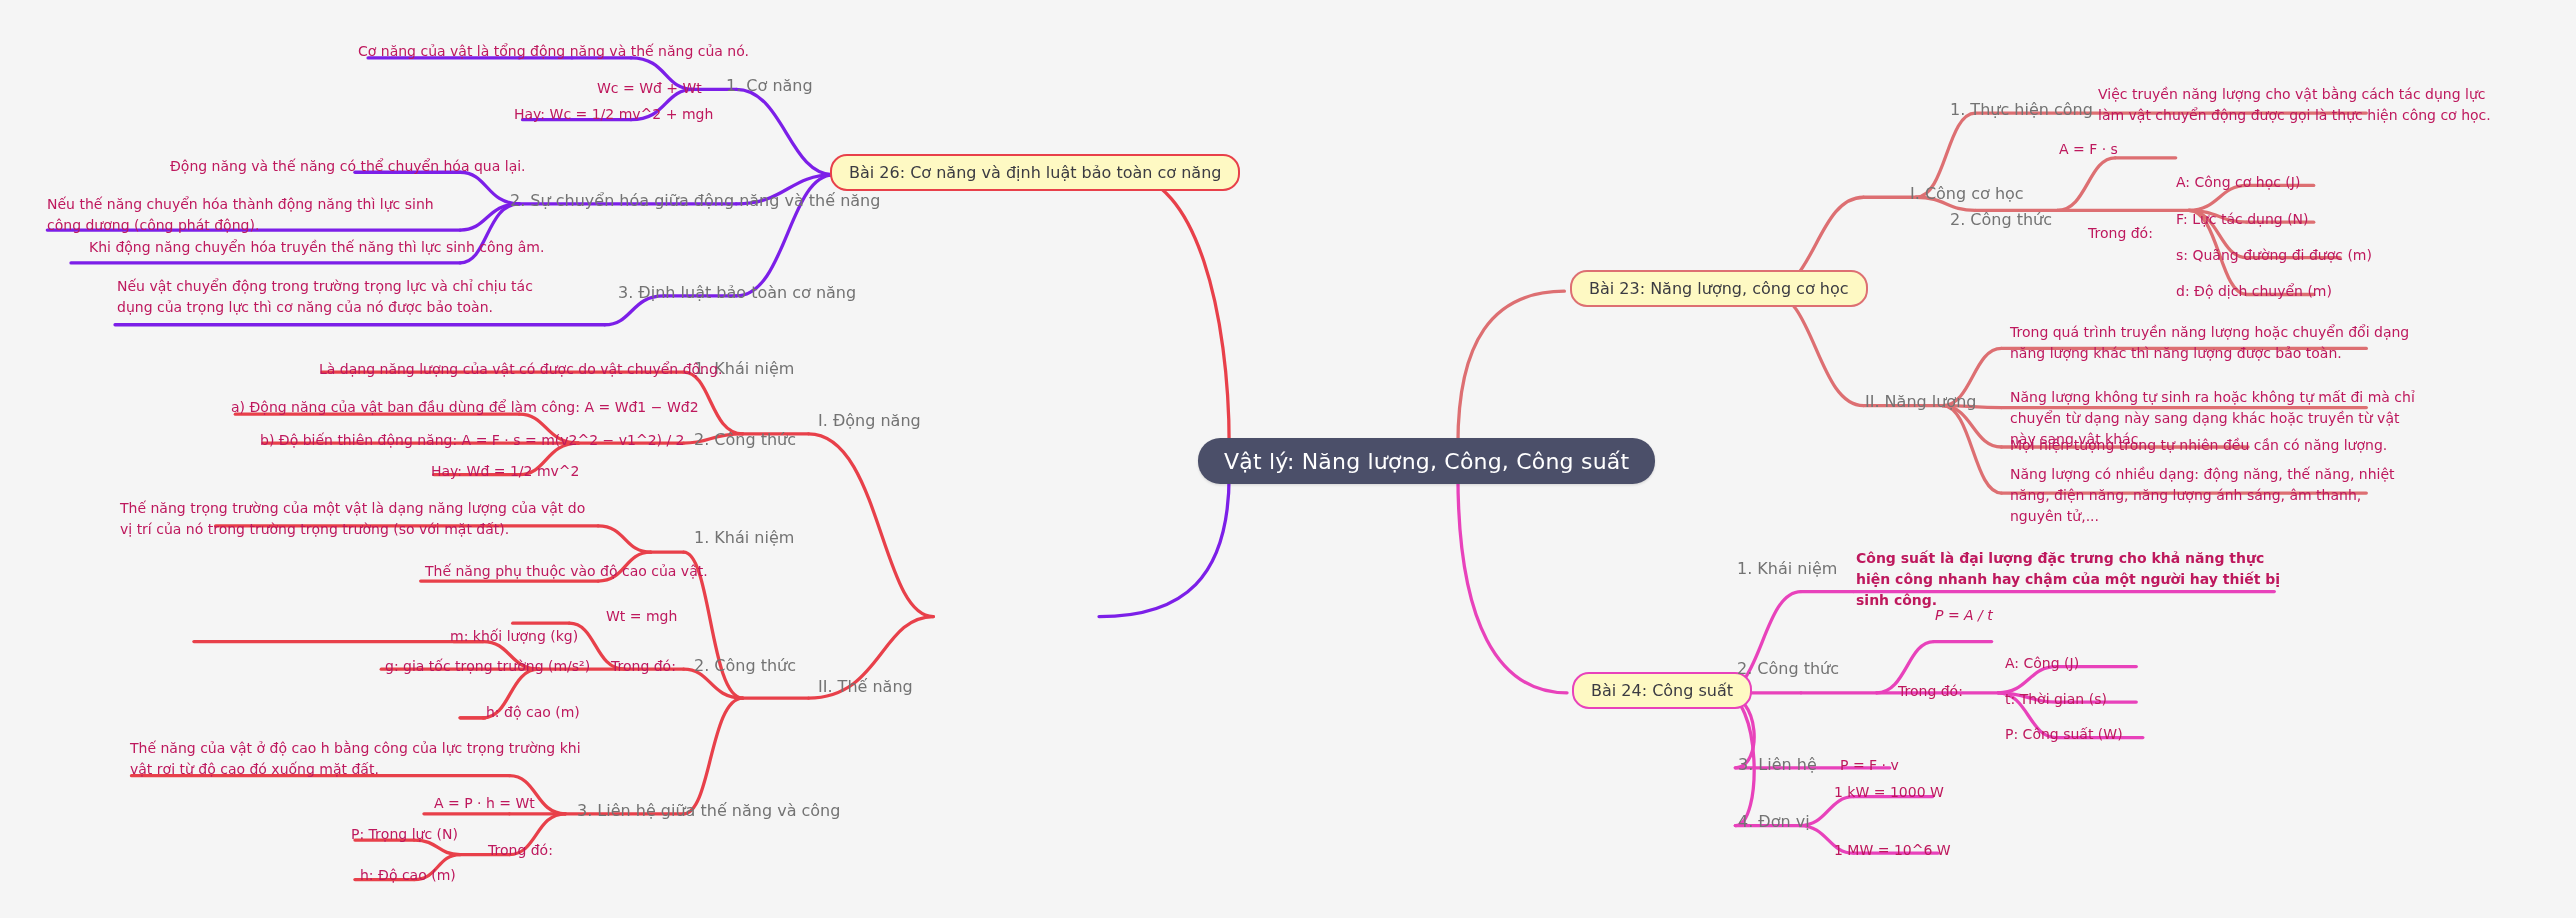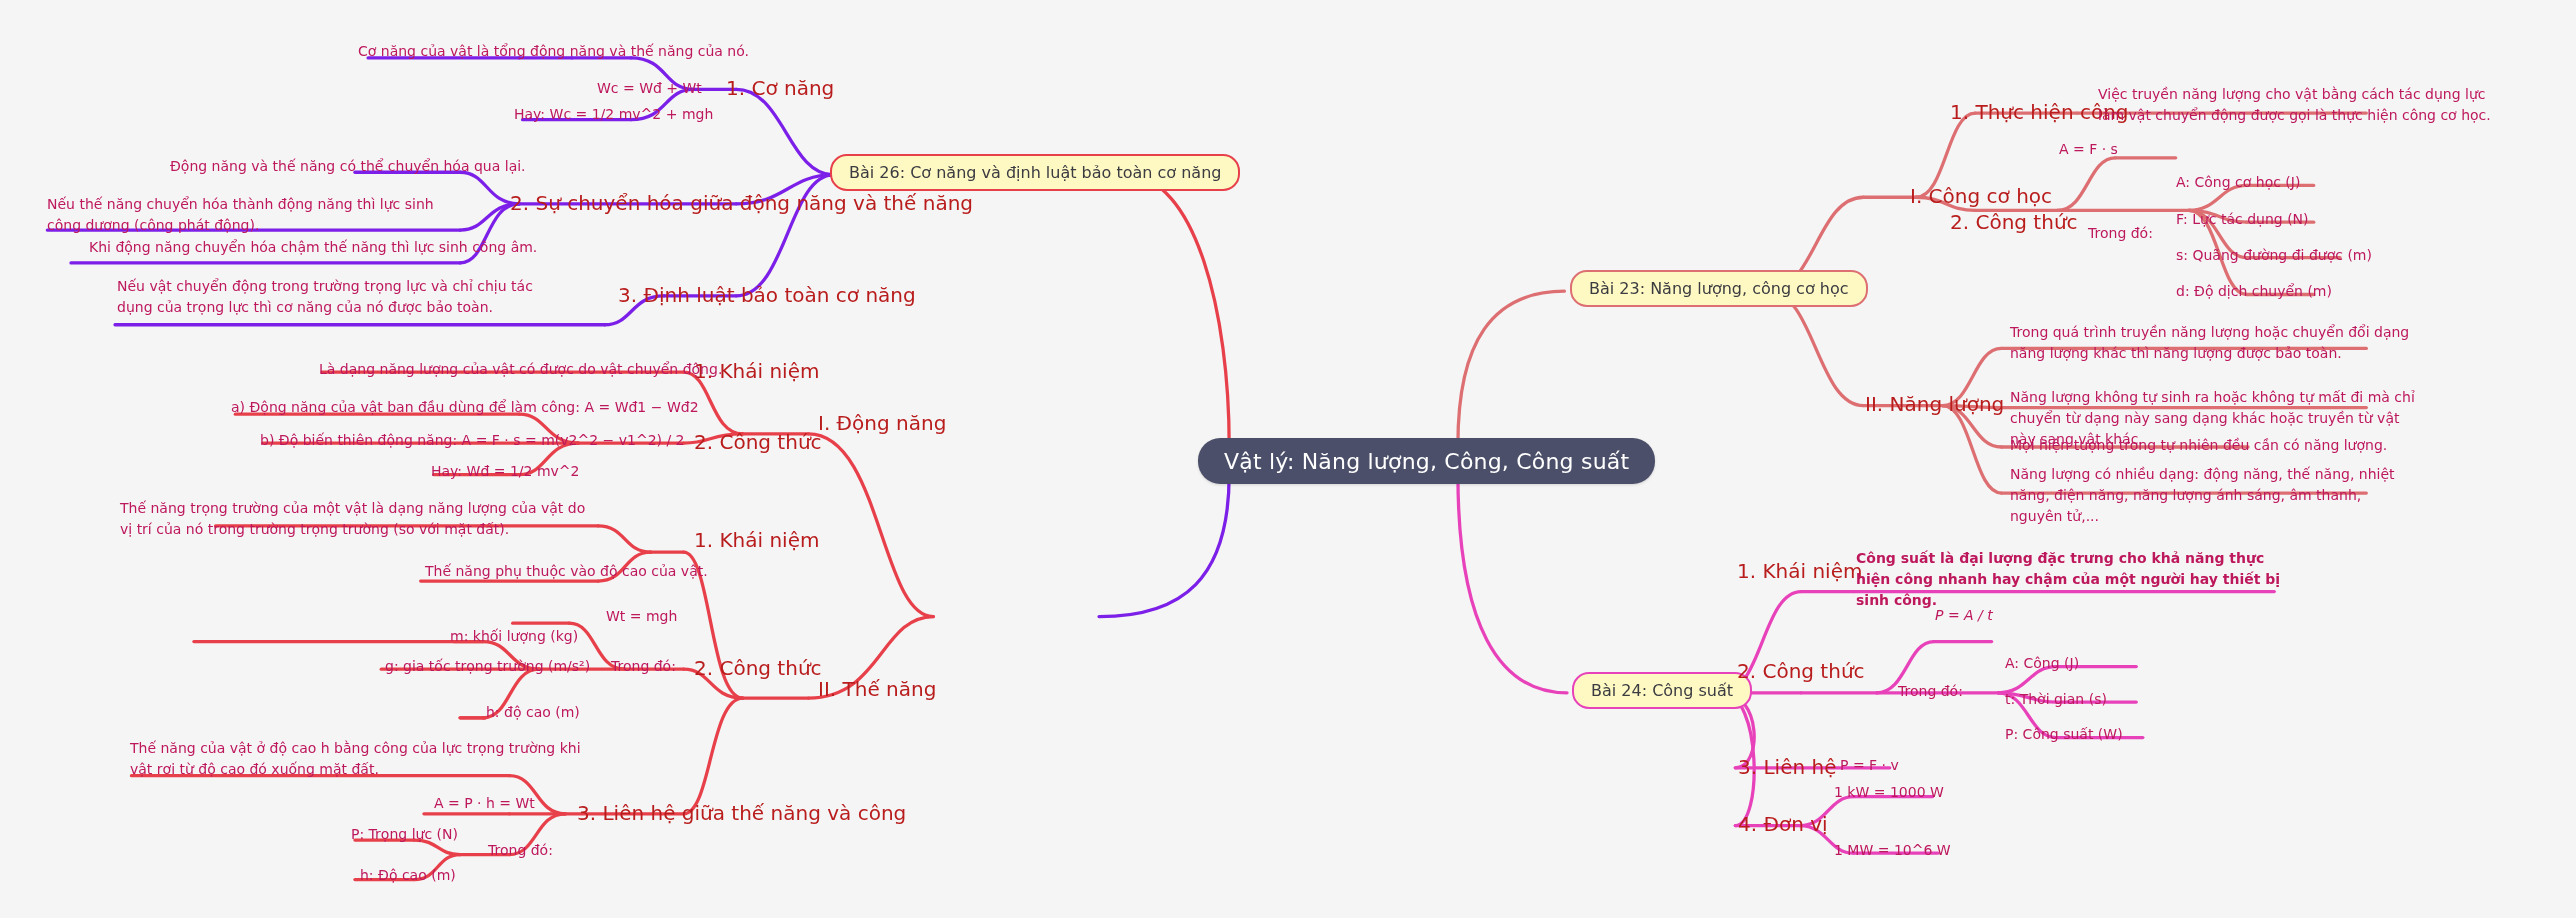--- a/index.html
+++ b/index.html
@@ -26,21 +26,21 @@
     font-size:16px;color:#3b3b42;border:2.6px solid #e05c5c;
   }
   .lesson.red{border-color:#e8404a;}
   .lesson.purple{border-color:#7c1fe8;}
   .lesson.rose{border-color:#dd6f72;}
   .lesson.pink{border-color:#e842bb;}
 
   
   .leaf{font-size:14px;color:#be185d;line-height:1.5;}
   .leaf.wrap{white-space:normal;}
-  .topic{font-size:20px;color:#b91c1c;}
+  .topic{font-size:16px;color:#737373;}
 </style>
 </head>
 <body>
 
 <div id="canvas">
 
 <svg id="wires" viewBox="0 0 3919 1398">
   <g fill="none" stroke-width="5" stroke-linecap="round">
 
     <path d="M1870 676 C1870 480 1820 266 1712 266" stroke="#e8404a"></path>
@@ -198,21 +198,21 @@
 <div class="node lesson pink" style="left:1572px;top:672px;">Bài 24: Công suất</div>
 
 <div class="node topic" style="left:726px;top:76px;">1. Cơ năng</div>
 <div class="node leaf" style="left:358px;top:41px;">Cơ năng của vật là tổng động năng và thế năng của nó.</div>
 <div class="node leaf" style="left:597px;top:78px;">Wc = Wđ + Wt</div>
 <div class="node leaf" style="left:514px;top:104px;">Hay: Wc = 1/2 mv^2 + mgh</div>
 
 <div class="node topic" style="left:510px;top:191px;">2. Sự chuyển hóa giữa động năng và thế năng</div>
 <div class="node leaf" style="left:170px;top:156px;">Động năng và thế năng có thể chuyển hóa qua lại.</div>
 <div class="node leaf wrap" style="left:47px;top:194px;width:408px;">Nếu thế năng chuyển hóa thành động năng thì lực sinh công dương (công phát động).</div>
-<div class="node leaf" style="left:89px;top:237px;">Khi động năng chuyển hóa chậm thế năng thì lực sinh công âm.</div>
+<div class="node leaf" style="left:89px;top:237px;">Khi động năng chuyển hóa truyền thế năng thì lực sinh công âm.</div>
 
 <div class="node topic" style="left:618px;top:283px;">3. Định luật bảo toàn cơ năng</div>
 <div class="node leaf wrap" style="left:117px;top:276px;width:454px;">Nếu vật chuyển động trong trường trọng lực và chỉ chịu tác dụng của trọng lực thì cơ năng của nó được bảo toàn.</div>
 
 <div class="node topic" style="left:818px;top:411px;">I. Động năng</div>
 <div class="node topic" style="left:694px;top:359px;">1. Khái niệm</div>
 <div class="node leaf" style="left:319px;top:359px;">Là dạng năng lượng của vật có được do vật chuyển động.</div>
 
 <div class="node topic" style="left:694px;top:430px;">2. Công thức</div>
 <div class="node leaf" style="left:231px;top:397px;">a) Động năng của vật ban đầu dùng để làm công: A = Wđ1 − Wđ2</div>

